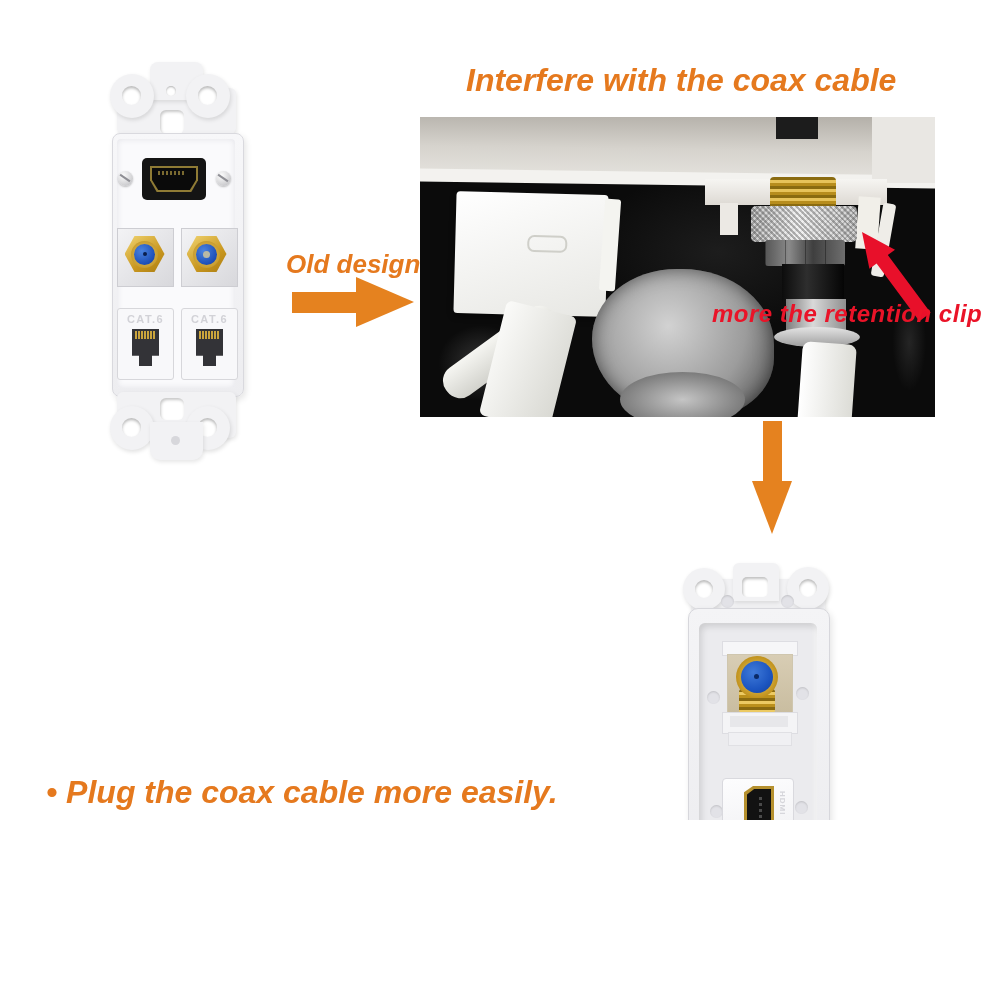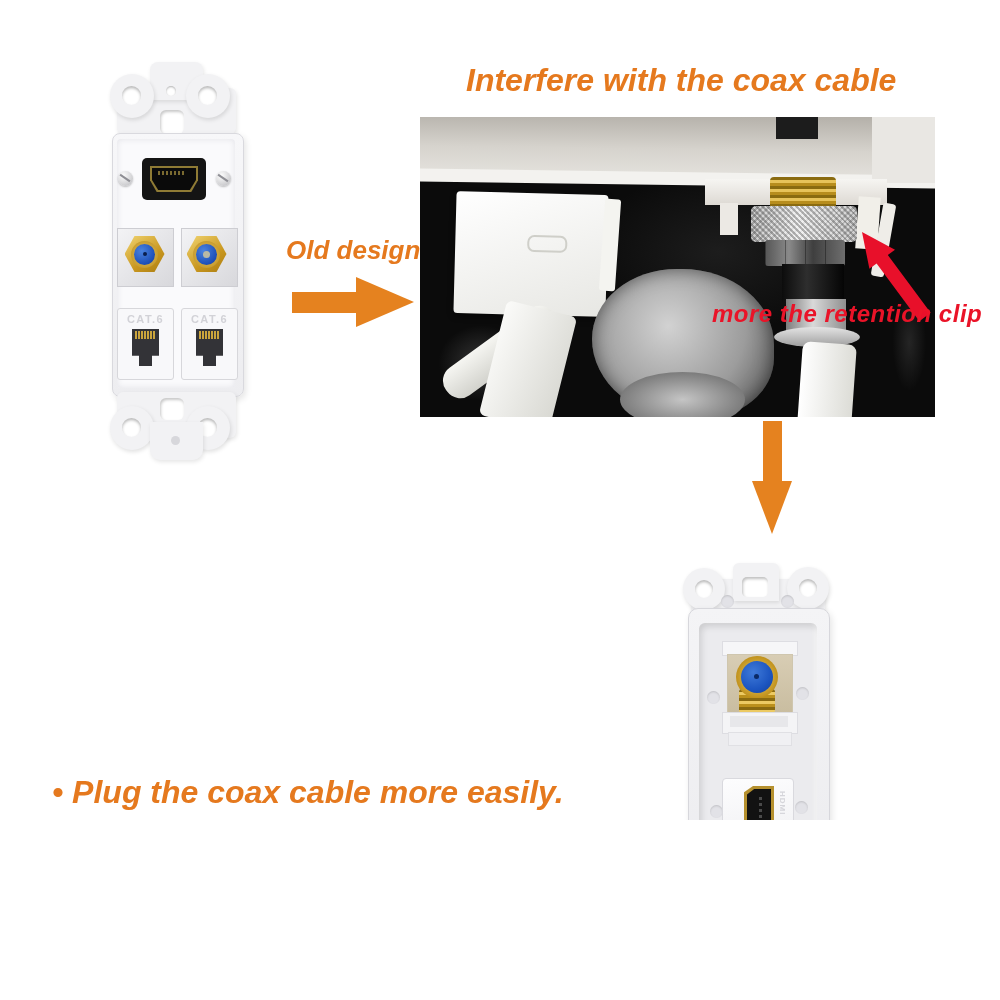--- a/index.html
+++ b/index.html
@@ -2,24 +2,24 @@
 <html><head>
 <meta charset="utf-8">
 <style>
   html,body{margin:0;padding:0;background:#fff;}
   #stage{position:relative;width:1000px;height:820px;background:#ffffff;overflow:hidden;
          font-family:"Liberation Sans",sans-serif;}
   .abs{position:absolute;}
   
   .cap{position:absolute;color:#e5791e;font-style:italic;font-weight:bold;white-space:nowrap;}
   .cap-top{left:466px;top:62px;font-size:32px;}
-  .cap-old{left:286px;top:235px;font-size:26px;}
+  .cap-old{left:286px;top:249px;font-size:26px;}
   .cap-retention{left:712px;top:300px;font-size:24px;color:#ea1328;z-index:9;letter-spacing:.5px;}
   .cap-better{left:158px;top:690px;font-size:48px;}
-  .cap-benefit{left:52px;top:774px;font-size:32px;}
+  .cap-benefit{left:46px;top:774px;font-size:32px;}
   .cap-bare{left:456px;top:880px;font-size:26px;}
   
   .arrow-right{left:292px;top:277px;width:122px;height:50px;}
   .arrow-right .shaft{position:absolute;left:0;top:15px;width:64px;height:21px;background:#e5821f;}
   .arrow-right .head{position:absolute;left:64px;top:0;width:0;height:0;
      border-top:25px solid transparent;border-bottom:25px solid transparent;border-left:58px solid #e5821f;}
   .arrow-down{left:752px;top:421px;width:40px;height:113px;}
   .arrow-down .shaft{position:absolute;left:11px;top:0;width:19px;height:62px;background:#e5821f;}
   .arrow-down .head{position:absolute;left:0;top:60px;width:0;height:0;
      border-left:20px solid transparent;border-right:20px solid transparent;border-top:53px solid #e5821f;}

